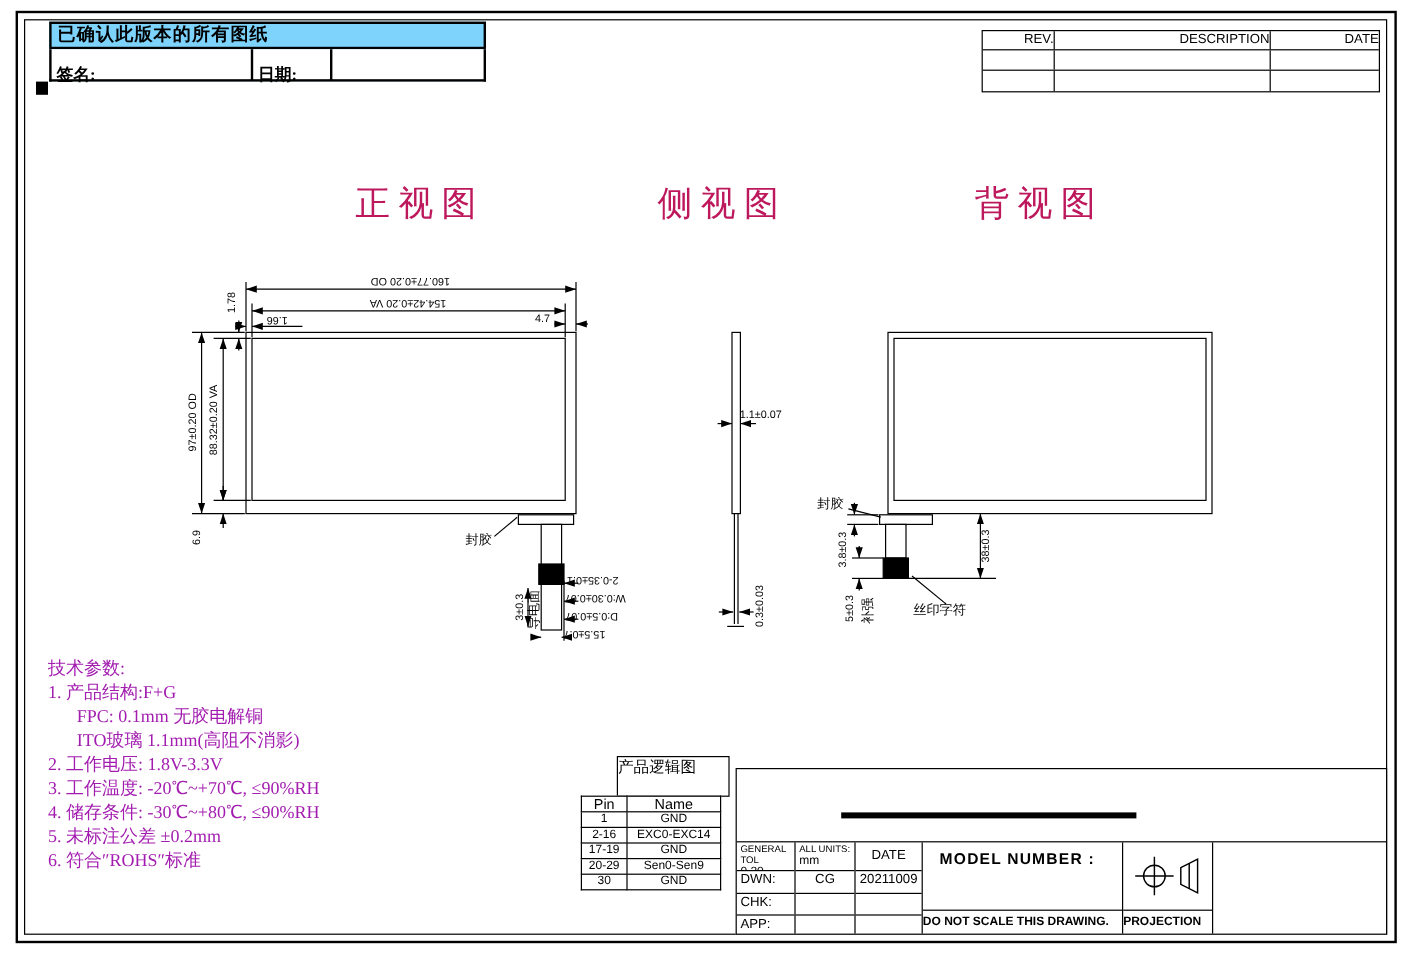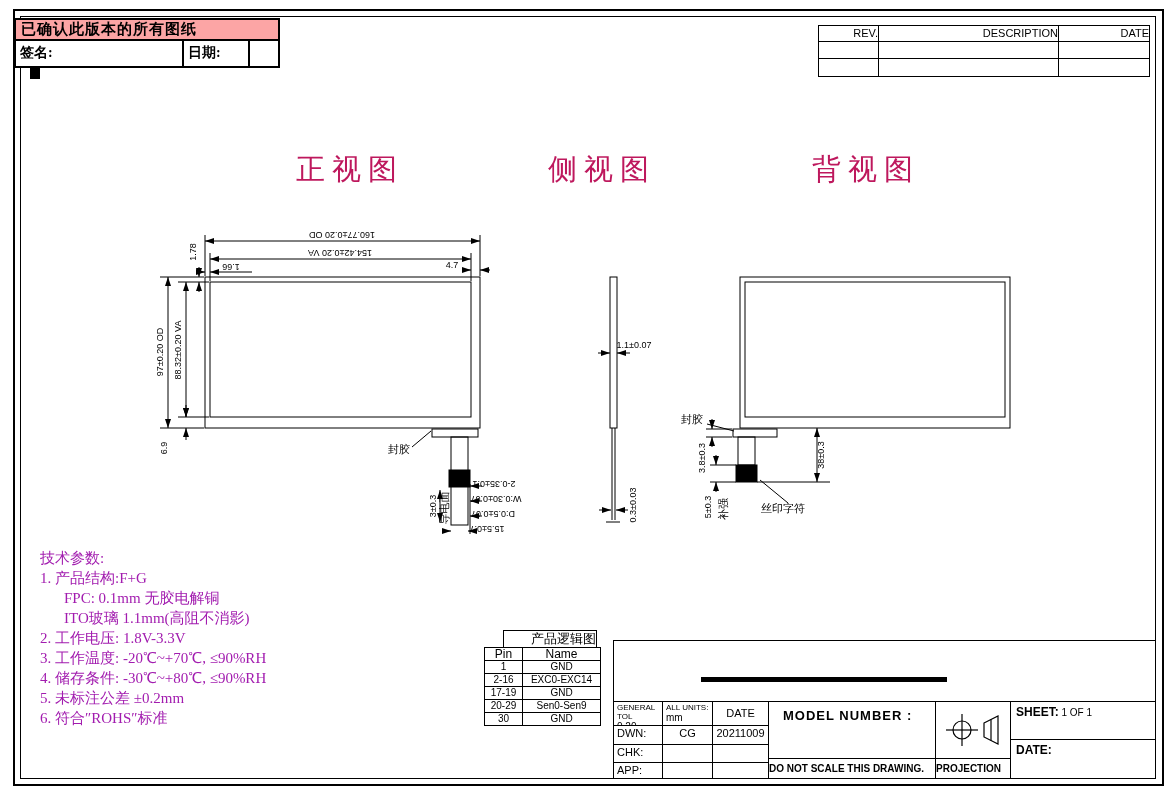--- a/index.html
+++ b/index.html
@@ -4,25 +4,25 @@
 <style>
   *{box-sizing:border-box;margin:0;padding:0}
   html,body{width:1176px;height:795px;background:#fff;color:#000;
     font-family:"Liberation Serif",serif;}
   #stage{position:relative;width:1176px;height:795px;background:#fff;overflow:hidden}
   .abs{position:absolute}
   .outer-border{left:13px;top:9px;width:1151px;height:777px;border:2px solid #000}
   .inner-border{left:20px;top:16px;width:1136px;height:763px;border:1px solid #000}
 
   
-  .confirm{left:14px;top:18px;width:266px;background:#fca5a5}
+  .confirm{left:41px;top:18px;width:364px;background:#7dd3fc}
   .confirm-title{height:23px;border:2px solid #000;font-weight:bold;font-size:15px;
     line-height:19px;padding-left:5px;letter-spacing:1px}
   .confirm-row{display:flex;height:27px;border:2px solid #000;border-top:none;background:#fff}
-  .confirm-row>div{padding:3px 4px;font-weight:bold;font-size:14px}
+  .confirm-row>div{padding:13px 4px;font-weight:bold;font-size:14px}
   .c-sign{width:166px}
   .c-date{width:66px;border-left:2px solid #000}
   .c-blank{flex:1;border-left:2px solid #000}
   .corner-mark{left:30px;top:68px;width:10px;height:11px;background:#000}
 
   
   .rev-table{left:818px;top:25px;width:332px;border:1px solid #000;background:#fff;
     font-family:"Liberation Sans",sans-serif}
   .rev-row{display:flex;height:17px;border-bottom:1px solid #000}
   .rev-row:last-child{border-bottom:none}
@@ -32,22 +32,22 @@
   .rc.c1{width:60px}.rc.c2{width:180px}.rc.c3{flex:1}
 
   .view-title{top:150px;font-size:29px;letter-spacing:7px;color:#be185d;white-space:nowrap}
 
   
   .tech{left:40px;top:548px;font-size:15px;line-height:20px;color:#a21caf}
   .tech .indent{padding-left:24px}
 
   
   .pin-wrap{left:484px;top:630px;width:117px;font-family:"Liberation Sans",sans-serif}
-  .pin-title{width:94px;margin-left:19px;border:1px solid #000;text-align:right;
-    font-size:13px;height:18px;line-height:16px;font-family:"Liberation Serif",serif;margin-bottom:-1px;background:#fff}
+  .pin-title{width:94px;margin-left:30px;border:1px solid #000;text-align:left;
+    font-size:13px;height:34px;line-height:16px;font-family:"Liberation Serif",serif;margin-bottom:-1px;background:#fff}
   table.pin{border-collapse:collapse;width:117px;background:#fff}
   table.pin th,table.pin td{border:1px solid #000;font-size:10px;font-weight:normal;
     text-align:center;height:13px;line-height:12px;padding:0 3px}
   table.pin th{font-size:12px}
 
   
   .tblock{left:613px;top:640px;width:543px;height:139px;border:1.5px solid #000;background:#fff}
   .thick{position:absolute;left:87px;top:36px;width:246px;height:5px;background:#000}
   .tb-grid{position:absolute;left:0;top:60px;right:0;bottom:0;display:flex;
     border-top:1px solid #000;font-family:"Liberation Sans",sans-serif}
@@ -301,25 +301,16 @@
               <circle cx="22" cy="22" r="9"></circle>
               <line x1="6" y1="22" x2="38" y2="22"></line>
               <line x1="22" y1="6" x2="22" y2="38"></line>
               <path d="M44,15 L58,8 L58,36 L44,29 Z"></path>
               <line x1="51" y1="11.5" x2="51" y2="32.5"></line>
             </g>
           </svg>
         </div>
         <div class="tb-bottom">PROJECTION</div>
       </div>
-      <div class="tb-col last">
-        <div class="tb-sheet">
-          <span class="lbl">SHEET:</span>
-          <span>1 OF 1</span>
-        </div>
-        <div class="tb-date">
-          <span>DATE:</span>
-        </div>
-      </div>
     </div>
   </div>
 
 </div>
 
 </body></html>

